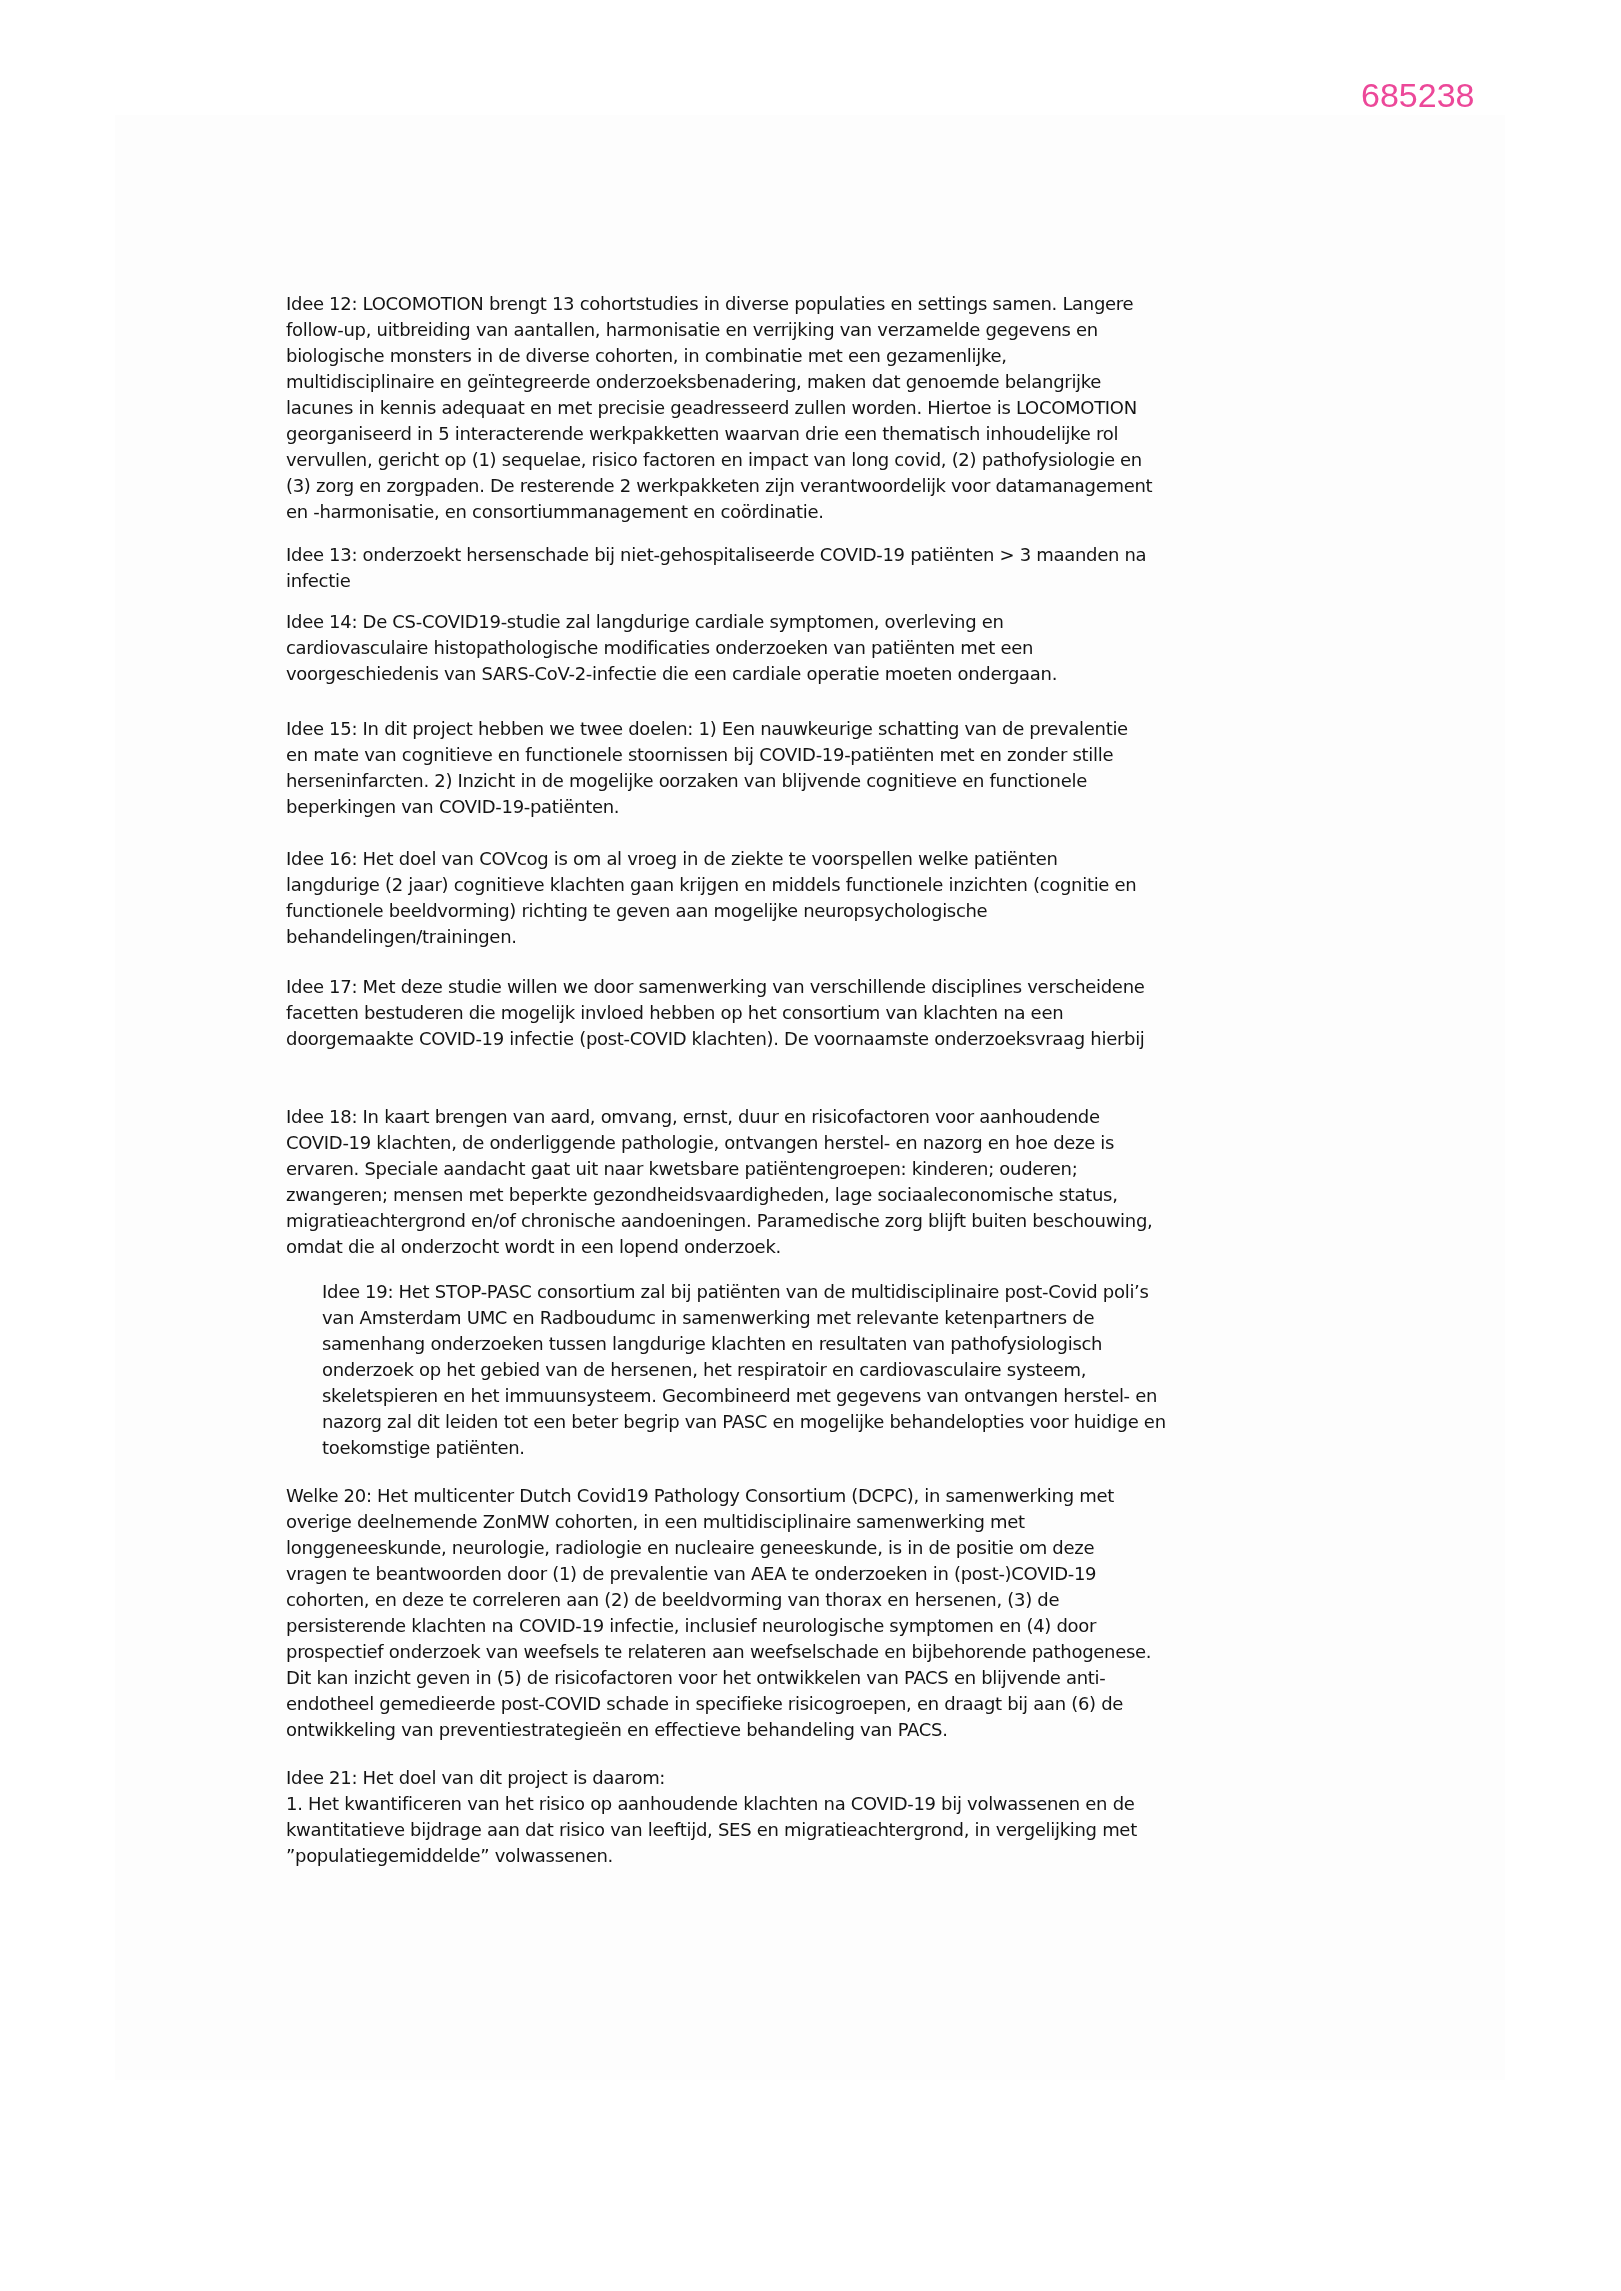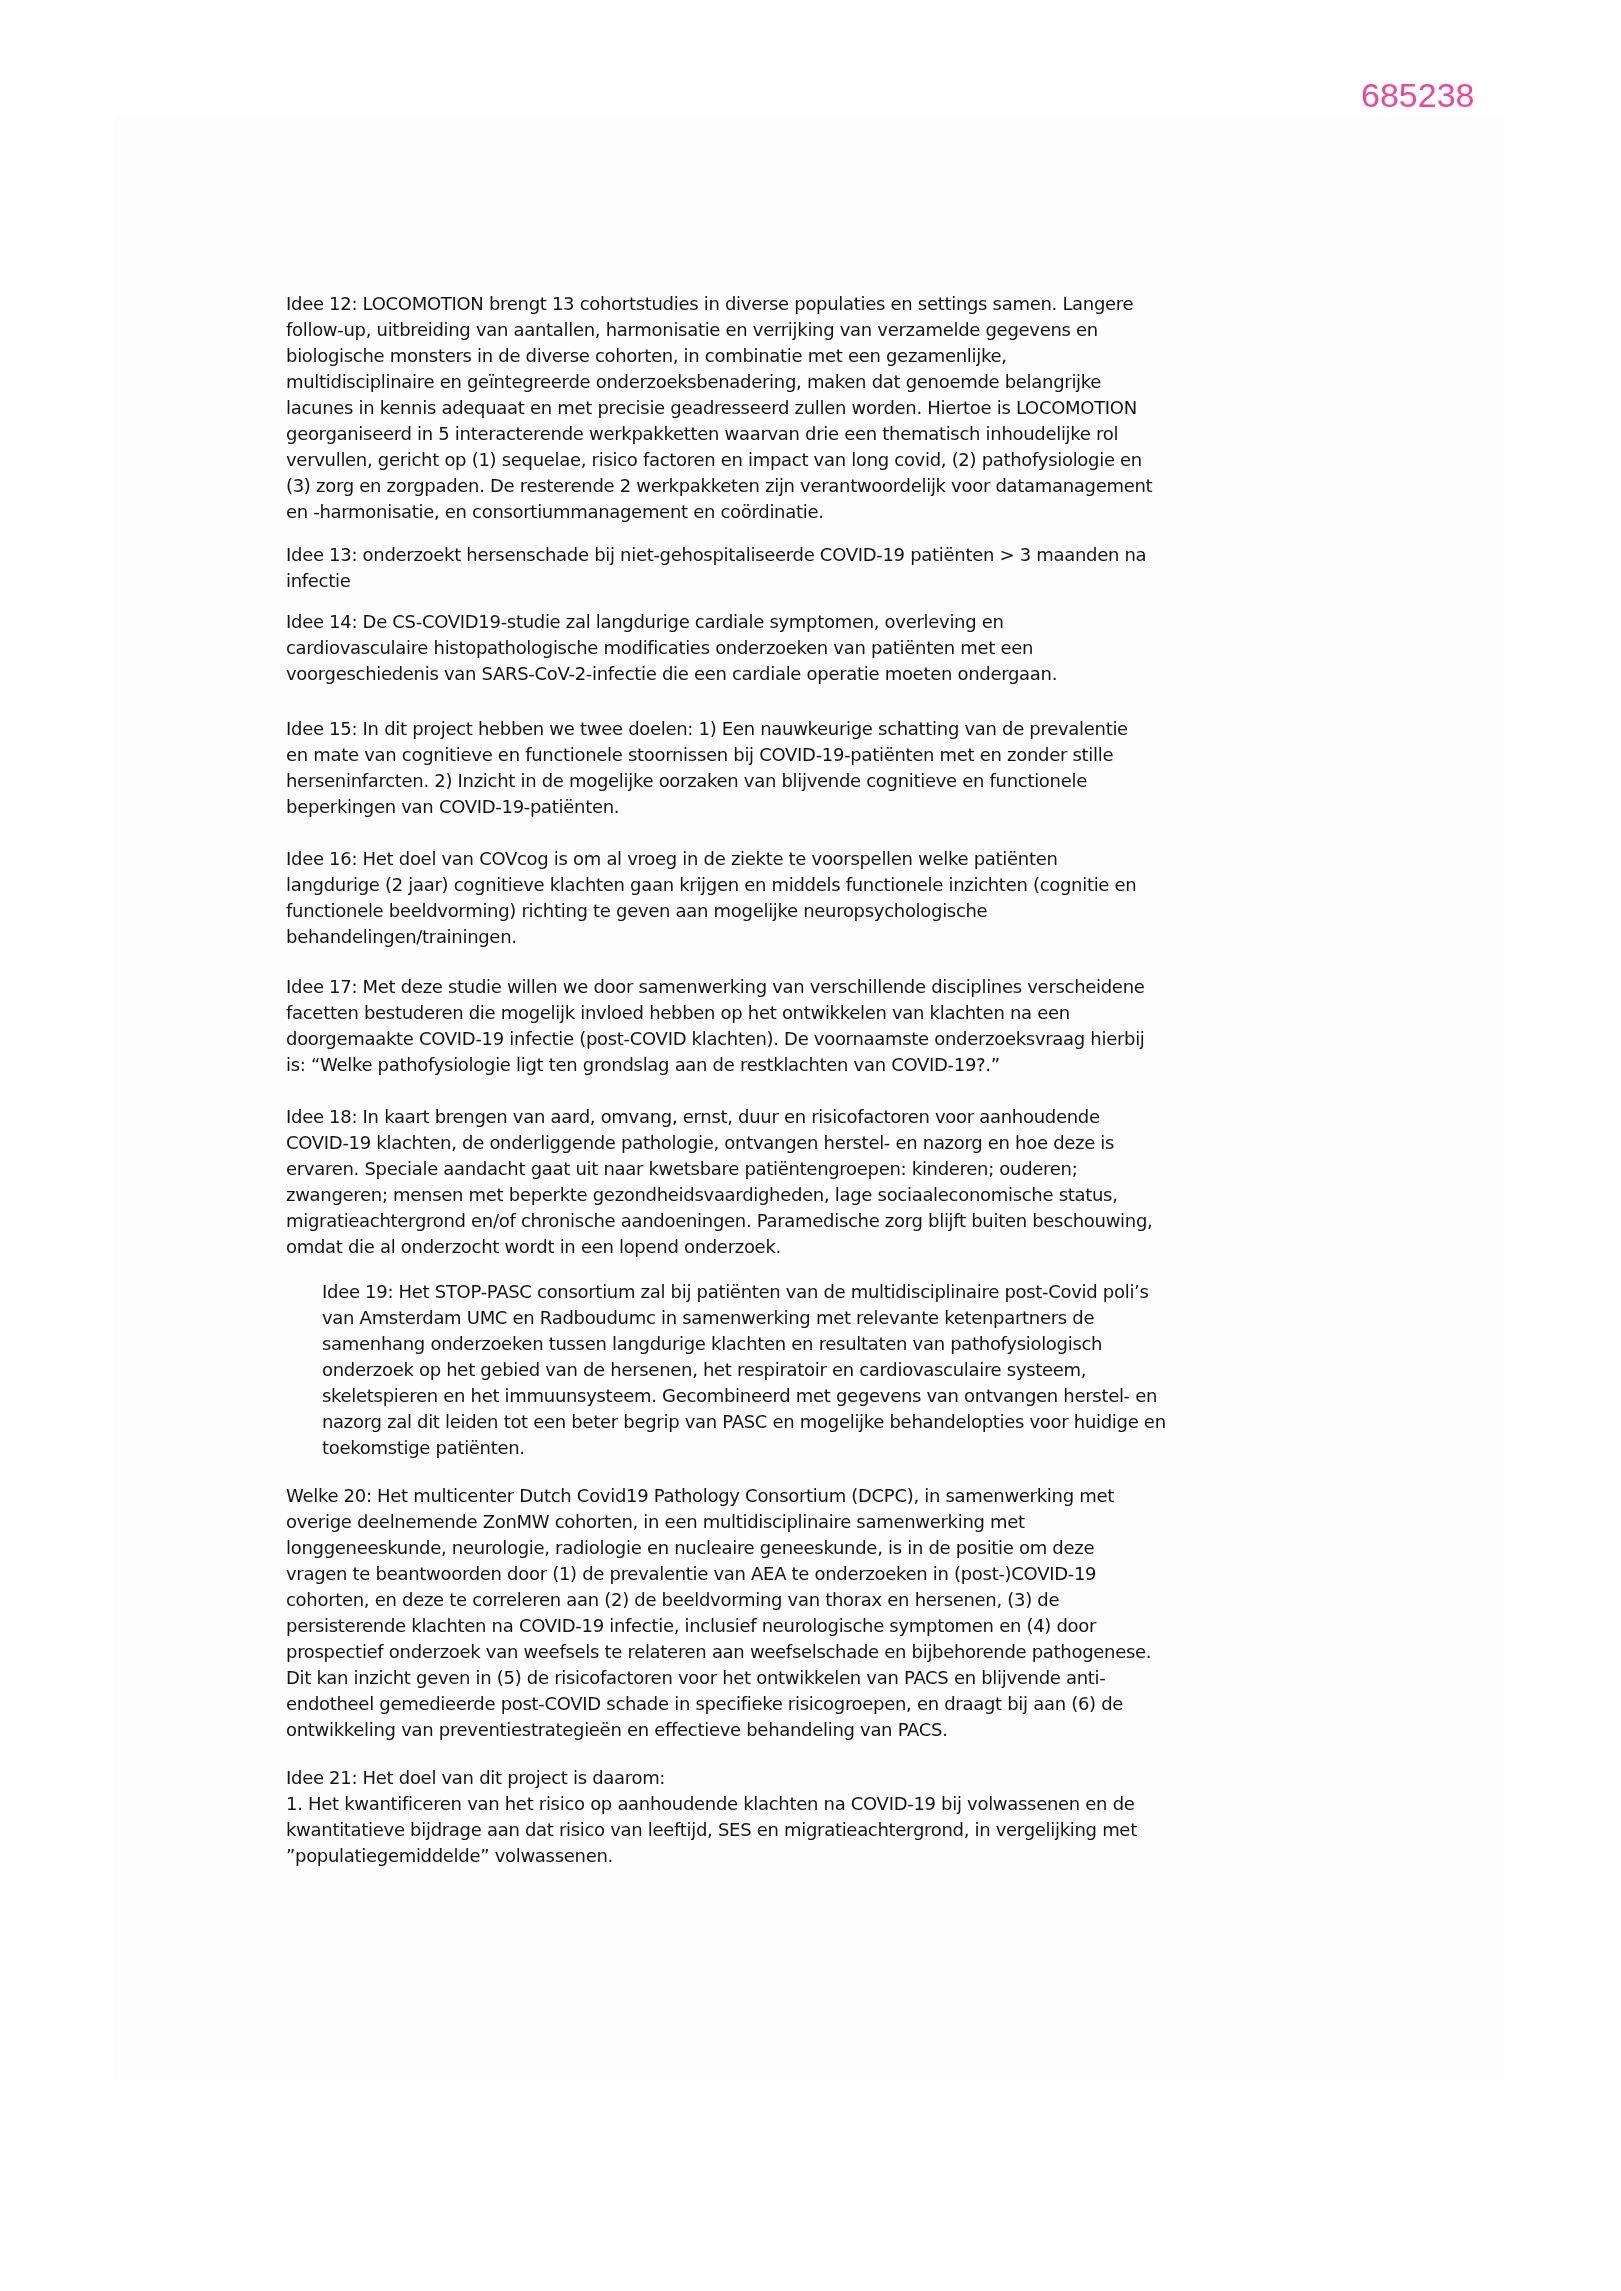--- a/index.html
+++ b/index.html
@@ -86,23 +86,22 @@
 
 <div class="para" style="top:846px;">
   <span class="line">Idee 16: Het doel van COVcog is om al vroeg in de ziekte te voorspellen welke patiënten</span>
   <span class="line">langdurige (2 jaar) cognitieve klachten gaan krijgen en middels functionele inzichten (cognitie en</span>
   <span class="line">functionele beeldvorming) richting te geven aan mogelijke neuropsychologische</span>
   <span class="line">behandelingen/trainingen.</span>
 </div>
 
 <div class="para" style="top:974px;">
   <span class="line">Idee 17: Met deze studie willen we door samenwerking van verschillende disciplines verscheidene</span>
-  <span class="line">facetten bestuderen die mogelijk invloed hebben op het ontwikkelen van klachten na een</span>
+  <span class="line">facetten bestuderen die mogelijk invloed hebben op het consortium van klachten na een</span>
   <span class="line">doorgemaakte COVID-19 infectie (post-COVID klachten). De voornaamste onderzoeksvraag hierbij</span>
-  <span class="line">is: “Welke pathofysiologie ligt ten grondslag aan de restklachten van COVID-19?.”</span>
 </div>
 
 <div class="para" style="top:1104px;">
   <span class="line">Idee 18: In kaart brengen van aard, omvang, ernst, duur en risicofactoren voor aanhoudende</span>
   <span class="line">COVID-19 klachten, de onderliggende pathologie, ontvangen herstel- en nazorg en hoe deze is</span>
   <span class="line">ervaren. Speciale aandacht gaat uit naar kwetsbare patiëntengroepen: kinderen; ouderen;</span>
   <span class="line">zwangeren; mensen met beperkte gezondheidsvaardigheden, lage sociaaleconomische status,</span>
   <span class="line">migratieachtergrond en/of chronische aandoeningen. Paramedische zorg blijft buiten beschouwing,</span>
   <span class="line">omdat die al onderzocht wordt in een lopend onderzoek.</span>
 </div>

